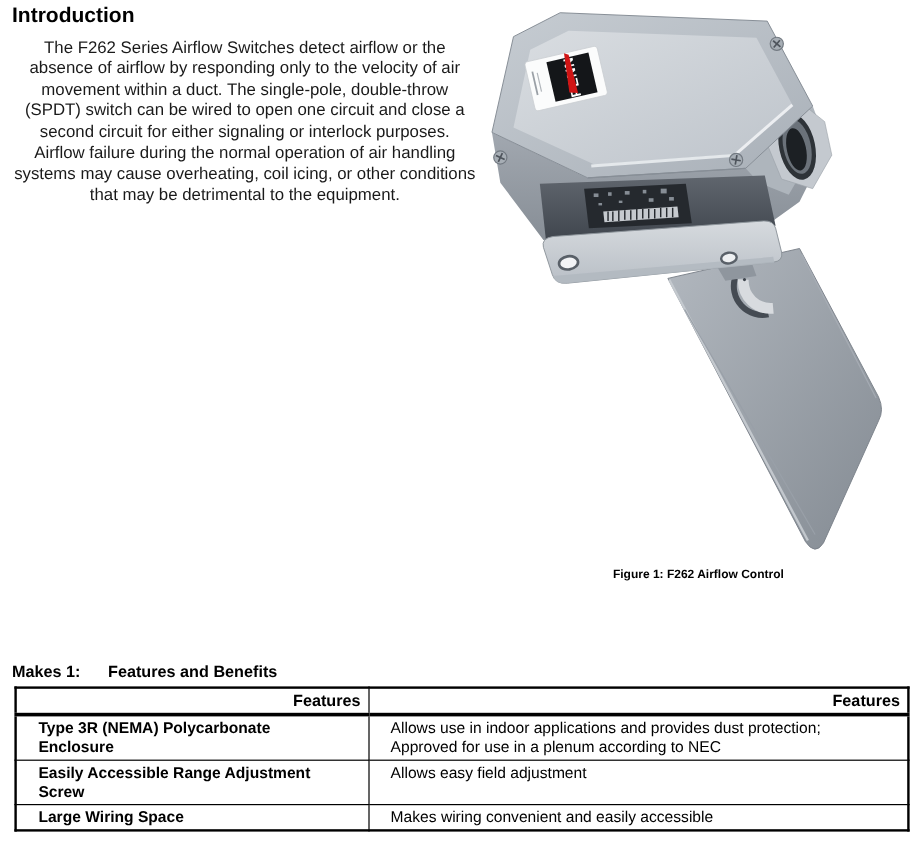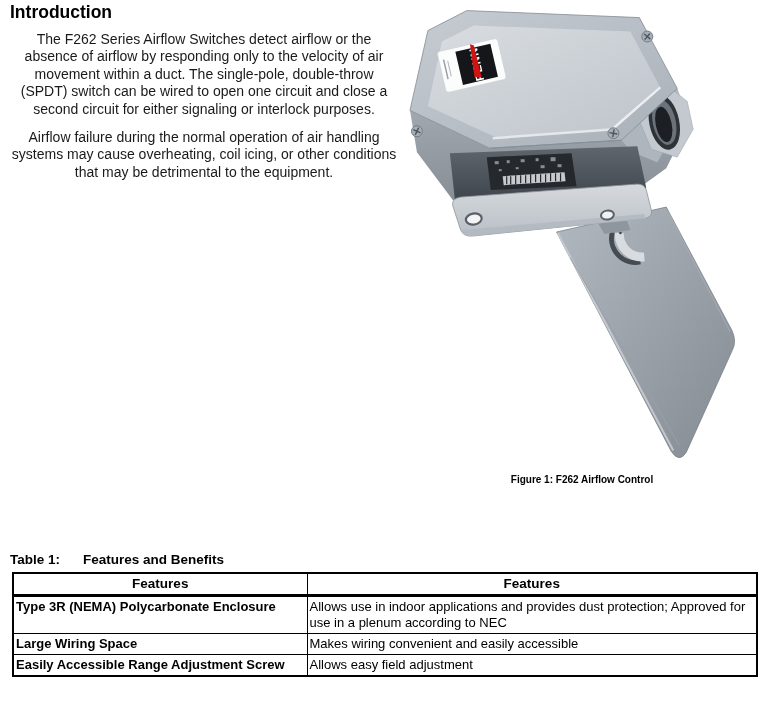--- a/index.html
+++ b/index.html
@@ -4,39 +4,39 @@
 <style>
   * { margin:0; padding:0; box-sizing:border-box; }
   html,body { background:#ffffff; }
   body {
     width:770px; height:719px; position:relative; overflow:hidden;
     font-family:"Liberation Sans", sans-serif; color:#111;
   }
   .intro { position:absolute; left:10px; top:2px; width:388px; }
   .intro h1 { font-size:17.5px; font-weight:bold; color:#000; }
   .intro p { font-size:14px; line-height:17.4px; margin-top:8px; color:#1a1a1a;text-align:center; }
-  .intro p + p { margin-top:11px; }
+  .intro p + p { margin-top:1px; }
 
   .figure-wrap { position:absolute; left:395px; top:0; width:374px; height:470px; }
   .figure-caption {
     position:absolute; left:395px; top:474px; width:374px;
     text-align:center; font-size:10px; font-weight:bold; color:#000;
   }
 
   .table-caption { position:absolute; left:10px; top:552px; font-size:13.5px; font-weight:bold; color:#000; }
   .table-caption .title { margin-left:23px; }
 
   .fb-table-wrap { position:absolute; left:12px; top:572px; }
   table.fb { border-collapse:collapse; table-layout:fixed; width:744px; border:2px solid #000; }
   table.fb th {
-    border:1px solid #000; border-bottom:3px solid #000; text-align:center;
+    border:1px solid #000; border-bottom:3px solid #000; text-align:right;
     font-size:13.5px; font-weight:bold; padding:2px 6px 3px; height:17px; color:#000;
   }
   table.fb td {
-    border:1px solid #000; vertical-align:top; padding:2px 2px;
+    border:1px solid #000; vertical-align:top; padding:2px 18px;
     font-size:13px; line-height:16px; color:#000;
   }
   td.feat { font-weight:bold; }
   tr.r-tall td { height:33px; }
   tr.r-short td { height:17px; }
 </style>
 </head>
 <body>
 
 <div class="intro">
@@ -159,43 +159,43 @@
       <rect x="-13" y="-17" width="36" height="34" fill="#141619"></rect>
       <text transform="rotate(-90)" x="0" y="9" text-anchor="middle" font-size="11.5" font-weight="bold" fill="#ffffff" letter-spacing="0.5">PENN</text>
       <polygon points="3,-21 6.5,-19 7,14 0,12" fill="#d01414"></polygon>
     </g>
   </svg>
 </div>
 
 <div class="figure-caption">Figure 1: F262 Airflow Control</div>
 
 <div class="table-caption">
-  <span>Table 1:</span><span class="title">Features and Benefits</span>
+  <span>Makes 1:</span><span class="title">Features and Benefits</span>
 </div>
 
 <div class="fb-table-wrap">
   <table class="fb">
     <colgroup>
         <col style="width:294px">
         <col style="width:450px">
       </colgroup>
     <thead>
       <tr>
         <th>Features</th>
         <th>Features</th>
       </tr>
     </thead>
     <tbody>
       <tr class="r-tall">
         <td class="feat">Type 3R (NEMA) Polycarbonate Enclosure</td>
         <td>Allows use in indoor applications and provides dust protection; Approved for use in a plenum according to NEC</td>
       </tr>
       <tr class="r-short">
+        <td class="feat">Easily Accessible Range Adjustment Screw</td>
+        <td>Allows easy field adjustment</td>
+      </tr>
+      <tr class="r-short">
         <td class="feat">Large Wiring Space</td>
         <td>Makes wiring convenient and easily accessible</td>
       </tr>
-      <tr class="r-short">
-        <td class="feat">Easily Accessible Range Adjustment Screw</td>
-        <td>Allows easy field adjustment</td>
-      </tr>
     </tbody>
   </table>
 </div>
 
 </body></html>

